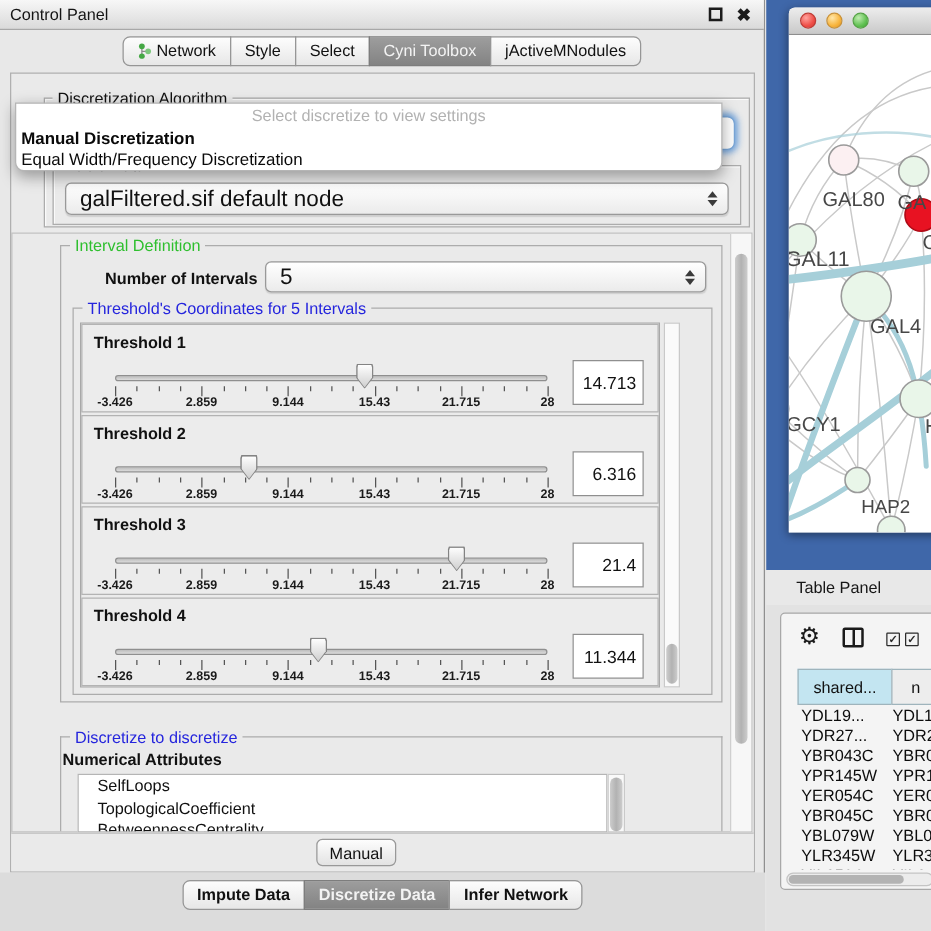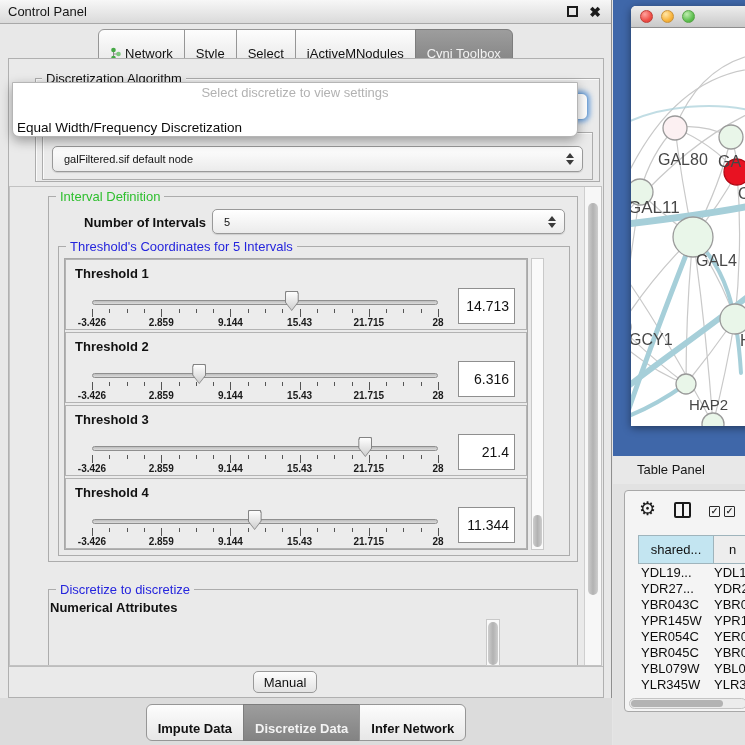--- a/index.html
+++ b/index.html
@@ -12,35 +12,35 @@
 
   
   .control-panel{position:absolute; left:0; top:0; width:612px; height:745px; background:#e8e8e8; border-right:1px solid #8f8f8f;}
   .titlebar{position:absolute; left:0; top:0; width:100%; height:24px; background:linear-gradient(#f7f7f7,#dadada); border-bottom:1px solid #a8a8a8;}
   .titlebar .title{position:absolute; left:8px; top:0; line-height:24px; font-size:13px; color:#151515;}
   .float-btn{position:absolute; right:33px; top:6px; width:11px; height:11px; border:2px solid #1b1b1b; background:transparent;}
   .close-btn{position:absolute; right:10px; top:3px; font-size:14px; font-weight:bold; color:#1b1b1b; line-height:18px;}
 
   .tabs{position:absolute; display:flex; justify-content:center;}
   .tabs-top{left:0; right:0; top:29px;}
-  .tab{border:1px solid #969696; margin-left:-1px; padding:16px 11px 4px; background:linear-gradient(#fdfdfd,#e7e7e7); font-size:13px; color:#111; white-space:nowrap; display:flex; align-items:center; gap:4px; cursor:default;}
+  .tab{border:1px solid #969696; margin-left:-1px; padding:3px 11px 4px; background:linear-gradient(#fdfdfd,#e7e7e7); font-size:13px; color:#111; white-space:nowrap; display:flex; align-items:center; gap:4px; cursor:default;}
   .tab:first-child{border-radius:6px 0 0 6px; margin-left:0;}
   .tab:last-child{border-radius:0 6px 6px 0;}
   .tab.selected{background:linear-gradient(#9d9d9d,#838383); color:#f3f3f3; border-color:#7d7d7d;}
 
   .pane{position:absolute; left:8px; top:58px; width:596px; height:640px; border:1px solid #b0b0b0; background:#eaeaea;}
 
   .groupbox{position:absolute; border:1px solid #acacac; box-shadow:inset 1px 1px 0 rgba(255,255,255,.75);}
   .grouptitle{position:absolute; font-size:13px; background:#eaeaea; padding:0 4px; white-space:nowrap; color:#111;}
   .gt-green{color:var(--accent-green);}
   .gt-blue{color:var(--accent-blue);}
 
   
   .combo{position:absolute; border:1px solid #999; border-radius:5px; background:linear-gradient(#ffffff,#ebebeb); box-shadow:0 1px 1px rgba(0,0,0,.12);}
-  .combo .val{position:absolute; left:11px; top:0; bottom:0; display:flex; align-items:center; font-size:11px; color:#111;}
+  .combo .val{position:absolute; left:11px; top:0; bottom:0; display:flex; align-items:center; font-size:18px; color:#111;}
   .stepper{position:absolute; right:8px; top:50%; transform:translateY(-50%); display:flex; flex-direction:column; gap:2px;}
   .stepper i{display:block; width:0; height:0; border-left:4px solid transparent; border-right:4px solid transparent;}
   .stepper i.up{border-bottom:5px solid #3a3a3a;}
   .stepper i.dn{border-top:5px solid #3a3a3a;}
 
   .focus-combo{position:absolute; left:50px; top:93px; width:538px; height:27px; border-radius:6px; background:#fff; border:1px solid #7aa7d8; box-shadow:0 0 5px 2px rgba(92,152,219,.85); z-index:1;}
 
   .popup{position:absolute; left:12px; top:82px; width:566px; height:55px; background:#fff; border:1px solid #b5b5b5; border-radius:0 0 7px 7px; box-shadow:0 4px 12px rgba(0,0,0,.35); z-index:10;}
   .popup .hint{position:absolute; left:0; right:0; top:2px; text-align:center; font-size:13px; color:#b2b2b2;}
   .popup .opt{position:absolute; left:3px; right:3px; height:17px; font-size:13.5px; color:#0a0a0a; padding-left:1px; line-height:17px;}
@@ -124,25 +124,25 @@
             <circle cx="8.5" cy="7" r="2.3" fill="#7cc87c"></circle>
           </svg>
           <span>Network</span>
         </div>
         <div class="tab">
           <span>Style</span>
         </div>
         <div class="tab">
           <span>Select</span>
         </div>
+        <div class="tab selected">
+          <span>Cyni Toolbox</span>
+        </div>
         <div class="tab">
           <span>jActiveMNodules</span>
-        </div>
-        <div class="tab selected">
-          <span>Cyni Toolbox</span>
         </div>
       </div>
 
     <div class="pane"></div>
 
     <div class="groupbox" style="left:35px; top:78px; width:565px; height:104px;"></div>
     <span class="grouptitle" style="left:42px; top:71px;">Discretization Algorithm</span>
 
     <div class="focus-combo"></div>
 
@@ -151,20 +151,21 @@
     <div class="combo" style="left:52px; top:146px; width:531px; height:26px;">
       <span class="val">galFiltered.sif default node</span>
       <span class="stepper">
           <i class="up"></i>
           <i class="dn"></i>
         </span>
     </div>
 
     <div class="popup">
       <div class="hint">Select discretize to view settings</div>
+      <div class="opt opt1">Manual Discretization</div>
       <div class="opt opt2">Equal Width/Frequency Discretization</div>
     </div>
 
     <div style="position:absolute; left:9px; top:186px; width:593px; height:480px; border:1px solid #c2c2c2;"></div>
 
     <div class="groupbox" style="left:48px; top:196px; width:530px; height:366px; box-shadow:none;"></div>
     <span class="grouptitle gt-green" style="left:56px; top:189px;">Interval Definition</span>
 
     <span style="position:absolute; left:84px; top:215px; font-size:13px; font-weight:bold; color:#111;">Number of Intervals</span>
     <div class="combo" style="left:212px; top:209px; width:353px; height:25px;">
@@ -336,20 +337,25 @@
           <div class="valuebox">11.344</div>
         </div>
       </div>
     <div class="vscroll" style="left:531px; top:258px; width:13px; height:292px;">
       <div class="vthumb" style="bottom:2px; height:32px;"></div>
     </div>
 
     <div class="groupbox" style="left:48px; top:589px; width:530px; height:76px; border-bottom:none; box-shadow:none;"></div>
     <span class="grouptitle gt-blue" style="left:56px; top:582px;">Discretize to discretize</span>
     <span style="position:absolute; left:50px; top:600px; font-size:13px; font-weight:bold; color:#111;">Numerical Attributes</span>
+    <div class="list" id="attr-list">
+        <div class="item">SelfLoops</div>
+        <div class="item">TopologicalCoefficient</div>
+        <div class="item">BetweennessCentrality</div>
+      </div>
     <div class="vscroll" style="left:486px; top:619px; width:14px; height:47px;">
       <div class="vthumb" style="top:2px; height:43px;"></div>
     </div>
 
     <div class="vscroll" style="left:584px; top:187px; width:17px; height:478px; border:none; border-left:1px solid #cfcfcf; background:#f7f7f7;">
       <div class="vthumb" style="left:3px; right:3px; top:16px; height:392px;"></div>
     </div>
 
     <div class="apply-strip">
       <div class="btn" style="left:244px; top:4px; width:64px; height:22px;">Manual</div>

